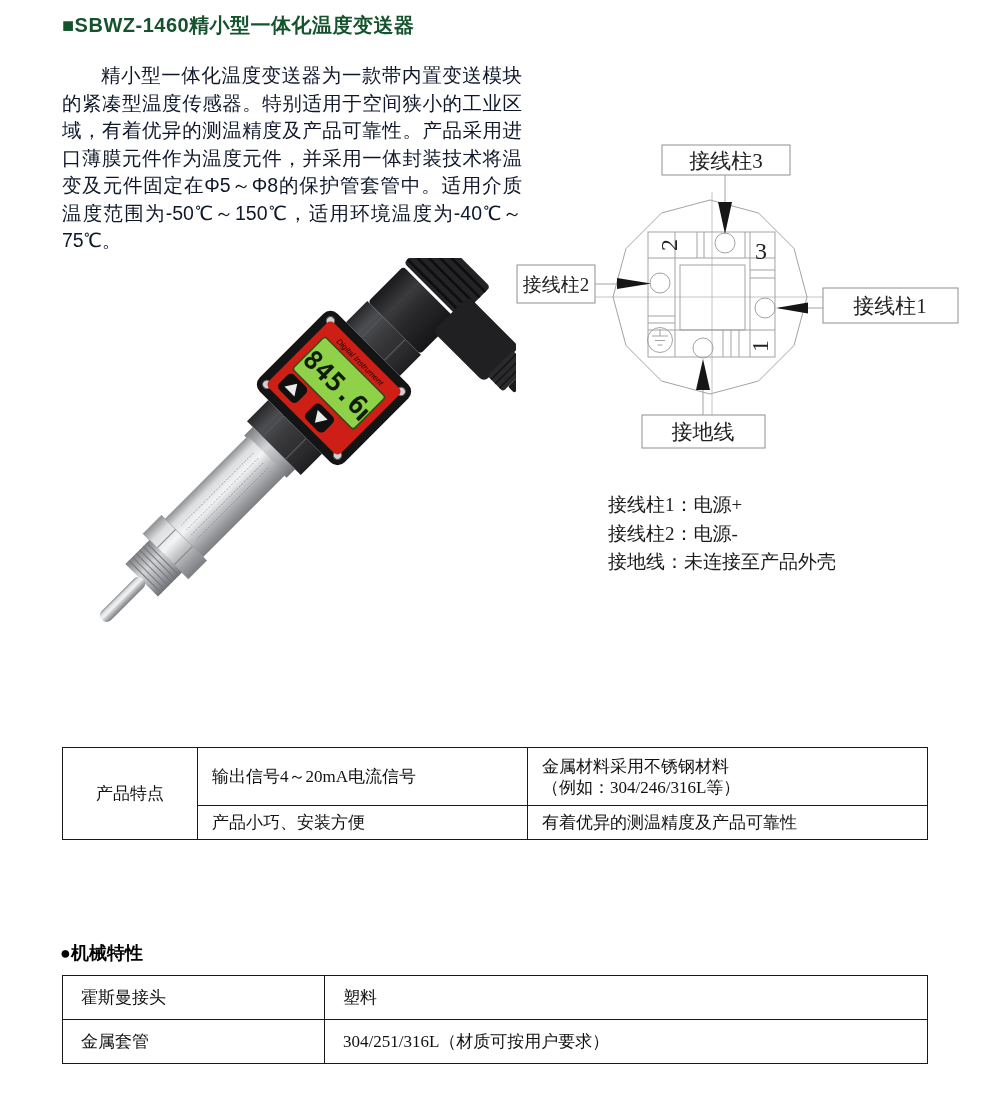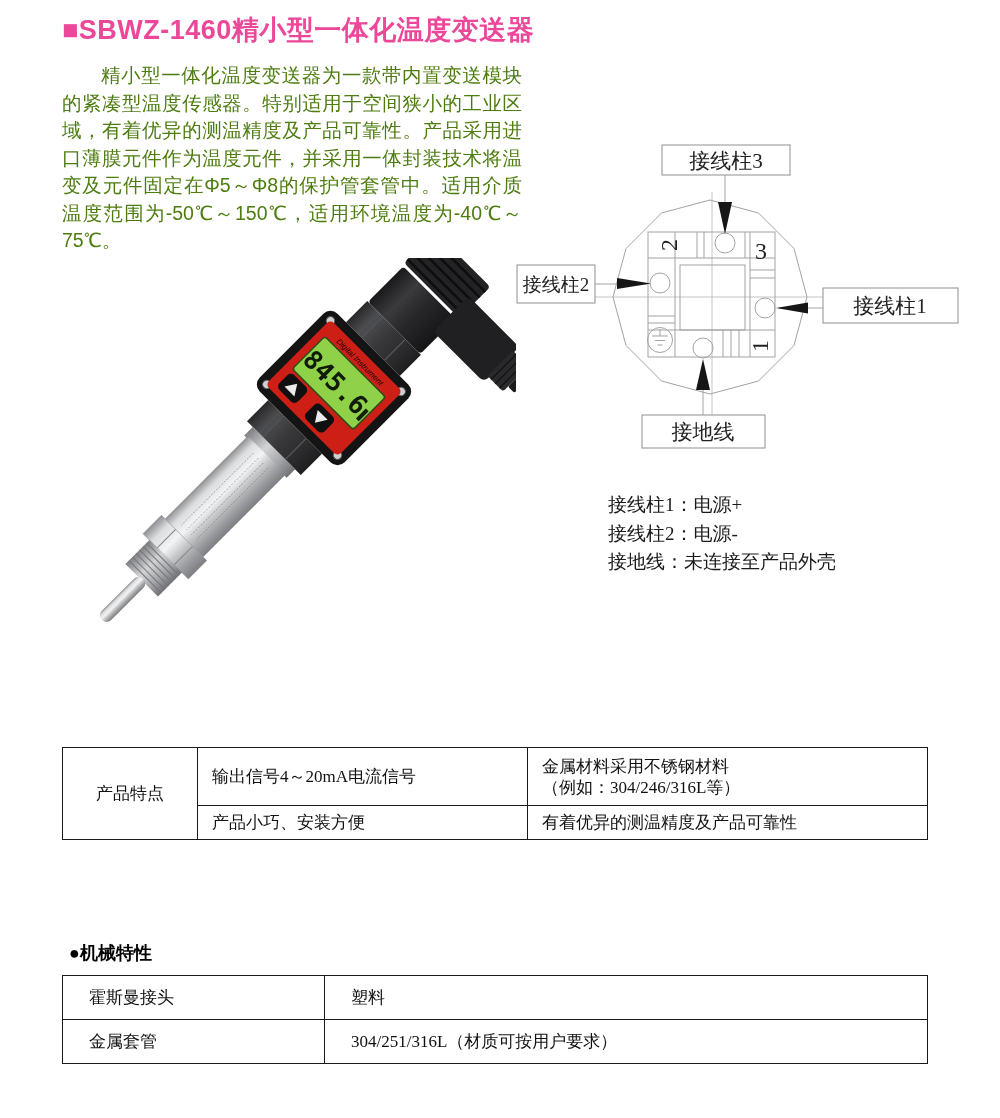--- a/index.html
+++ b/index.html
@@ -1,35 +1,35 @@
 <!DOCTYPE html>
 <html><head>
 <meta charset="utf-8">
 <style>
   html,body{margin:0;padding:0;background:#ffffff;}
   .page{position:relative;width:1000px;height:1118px;background:#ffffff;overflow:hidden;
         font-family:"Liberation Serif",serif;color:#111;}
   .abs{position:absolute;}
   .title{left:62px;top:12px;font-family:"Liberation Sans",sans-serif;font-weight:bold;
-         font-size:27px;letter-spacing:0.5px;color:#ec4899;white-space:nowrap;}
+         font-size:20px;letter-spacing:0.5px;color:#14532d;white-space:nowrap;}
   .intro{left:62px;top:62px;width:460px;font-family:"Liberation Sans",sans-serif;
-         font-weight:500;font-size:19.5px;line-height:27.5px;color:#4d7c0f;
+         font-weight:500;font-size:19.5px;line-height:27.5px;color:#0f172a;
          text-indent:2em;text-align:justify;margin:0;}
   .legend{left:608px;top:491px;font-size:19px;line-height:28.5px;color:#1a1a1a;}
   table{border-collapse:collapse;table-layout:fixed;}
   .features{left:62px;top:747px;width:865px;}
   .features td{border:1.5px solid #1a1a1a;font-size:17px;color:#111;vertical-align:middle;}
   .features .fhead{text-align:center;margin-left:21px;}
   .features .c2,.features .c3{padding-left:14px;}
   .r1{height:58px;} .r2{height:34px;}
   .pre{white-space:pre-line;line-height:21px;}
-  .mech-head{left:69px;top:941px;font-size:18px;font-weight:600;color:#000;}
+  .mech-head{left:60px;top:941px;font-size:18px;font-weight:600;color:#000;}
   .mech{left:62px;top:975px;width:865px;}
   .mech td{border:1.5px solid #1a1a1a;font-size:17px;color:#111;height:41px;
-           vertical-align:middle;padding-left:26px;}
+           vertical-align:middle;padding-left:18px;}
   .diagram{left:505px;top:130px;}
   .diagram text{font-family:"Liberation Serif",serif;fill:#222;}
   .diagram .cad{stroke:#a3a3a3;stroke-width:1;fill:none;}
   .diagram .thin{stroke:#b5b5b5;stroke-width:0.8;fill:none;}
   .diagram .lbox{stroke:#8f8f8f;stroke-width:1;fill:#ffffff;}
   .diagram .arrow{fill:#161616;stroke:none;}
   .photo{left:64px;top:258px;}
 </style>
 </head>
 <body>

